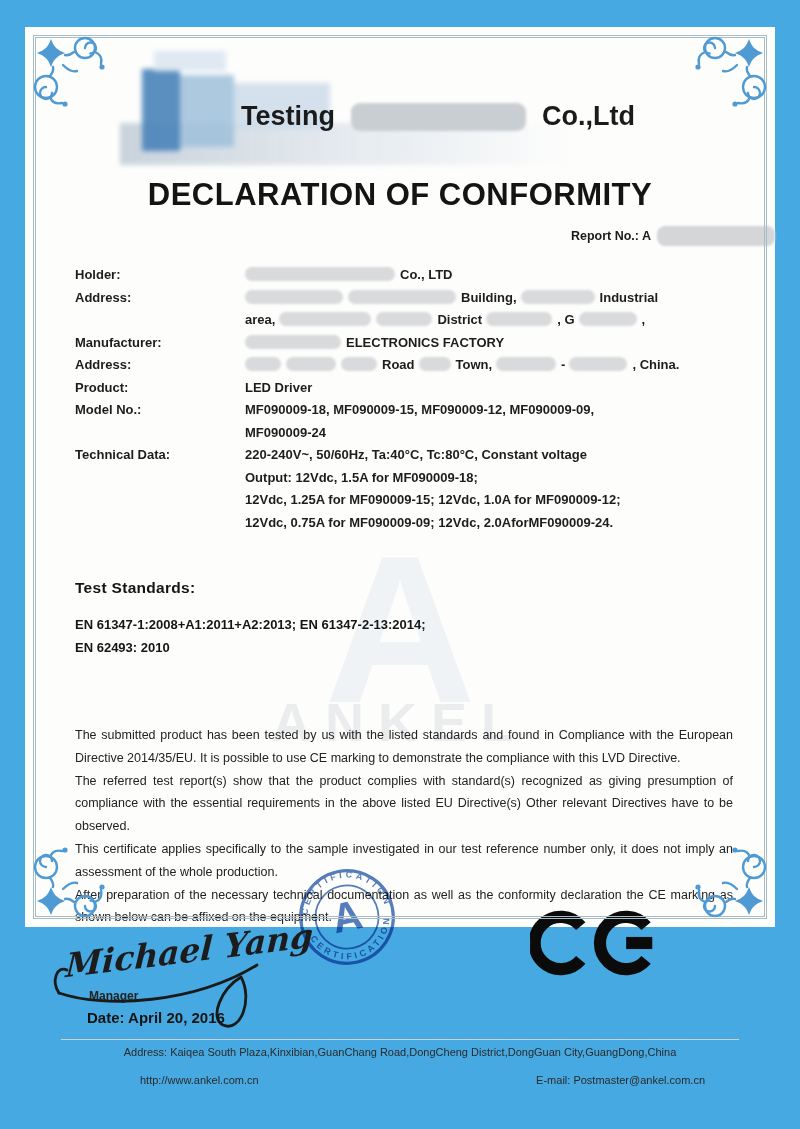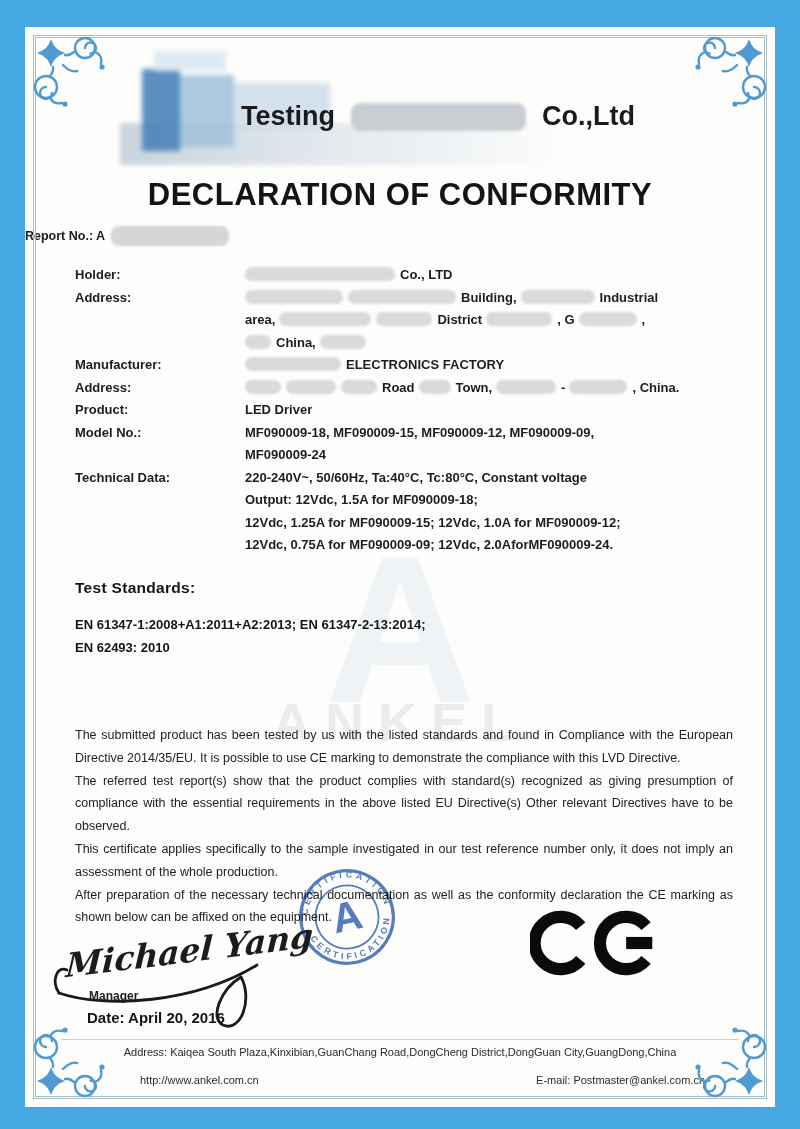--- a/index.html
+++ b/index.html
@@ -1,18 +1,18 @@
 <!DOCTYPE html>
 <html><head>
 <meta charset="utf-8">
 <style>
   html,body{margin:0;padding:0;}
   body{width:800px;height:1129px;position:relative;background:#47a9e1;
        font-family:"Liberation Sans",sans-serif;overflow:hidden;}
-  .page{position:absolute;left:25px;top:27px;width:750px;height:1080px;background:#fdfdfc;}
+  .page{position:absolute;left:25px;top:27px;width:750px;height:900px;background:#fdfdfc;}
   .page::before{content:"";position:absolute;inset:8px;border:3px double #a8bcc6;pointer-events:none;z-index:3;}
 
   
   .corner{position:absolute;width:84px;height:84px;color:#4f9ad2;z-index:4;}
   .corner svg{width:100%;height:100%;display:block;}
   .corner.tl{left:5px;top:5px;}
   .corner.tr{right:5px;top:5px;transform:scaleX(-1);}
   .corner.bl{left:5px;bottom:5px;transform:scaleY(-1);}
   .corner.br{right:5px;bottom:5px;transform:scale(-1,-1);}
 
@@ -25,21 +25,21 @@
   .logo .mid{left:60px;top:16px;width:54px;height:72px;background:#9fc0da;opacity:.85;}
   .logo .light{left:114px;top:24px;width:96px;height:46px;background:#ccdcea;opacity:.85;}
   .logo .top{left:34px;top:-8px;width:72px;height:20px;background:#dfe9f2;}
 
   .title-row{position:absolute;top:74px;left:0;right:0;display:flex;justify-content:center;
       align-items:center;gap:16px;transform:translateX(38px);font-size:27px;font-weight:bold;color:#1b1b1b;z-index:2;}
   .title-redact{width:175px;height:28px;background:#c9ced3;border-radius:9px;filter:blur(1.5px);}
 
   .declaration{position:absolute;top:150px;left:0;right:0;text-align:center;
       font-size:31px;font-weight:bold;color:#141414;letter-spacing:.5px;z-index:2;}
-  .report-row{position:absolute;top:199px;left:0;right:0;display:flex;justify-content:flex-start;
+  .report-row{position:absolute;top:199px;left:0;right:0;display:flex;justify-content:flex-end;
       align-items:center;gap:6px;font-size:12.5px;font-weight:bold;color:#1b1b1b;z-index:2;}
   .report-redact{width:118px;height:20px;background:#d4d6d8;border-radius:8px;filter:blur(1.2px);}
 
   .sec-fields{position:absolute;top:237px;left:50px;right:36px;font-size:13px;color:#1d1d1d;z-index:2;}
   .field-row{display:flex;}
   .field-label{width:170px;flex:none;font-weight:bold;line-height:22.5px;}
   .field-value{flex:1;font-weight:bold;}
   .field-line{line-height:22.5px;}
   .field-line .tok{margin-right:4px;}
   .redact{display:inline-block;height:14px;background:#d8dadb;border-radius:7px;
@@ -150,21 +150,20 @@
         <div class="field-label">Holder:</div>
         <div class="field-value">
           <div class="field-line"><span class="redact" style="width: 150px;"></span><span class="tok">Co., LTD</span></div>
         </div>
       </div>
       <div class="field-row">
         <div class="field-label">Address:</div>
         <div class="field-value">
           <div class="field-line"><span class="redact" style="width: 98px;"></span><span class="redact" style="width: 108px;"></span><span class="tok">Building,</span><span class="redact" style="width: 74px;"></span><span class="tok">Industrial</span></div>
           <div class="field-line"><span class="tok">area,</span><span class="redact" style="width: 92px;"></span><span class="redact" style="width: 56px;"></span><span class="tok">District</span><span class="redact" style="width: 66px;"></span><span class="tok">, G</span><span class="redact" style="width: 58px;"></span><span class="tok">,</span></div>
-          <div class="field-line"><span class="redact" style="width: 26px;"></span><span class="tok">China,</span><span class="redact" style="width: 46px;"></span></div>
         </div>
       </div>
       <div class="field-row">
         <div class="field-label">Manufacturer:</div>
         <div class="field-value">
           <div class="field-line"><span class="redact" style="width: 96px;"></span><span class="tok">ELECTRONICS FACTORY</span></div>
         </div>
       </div>
       <div class="field-row">
         <div class="field-label">Address:</div>

